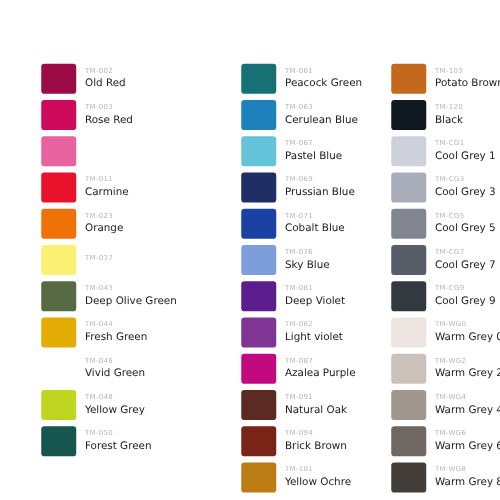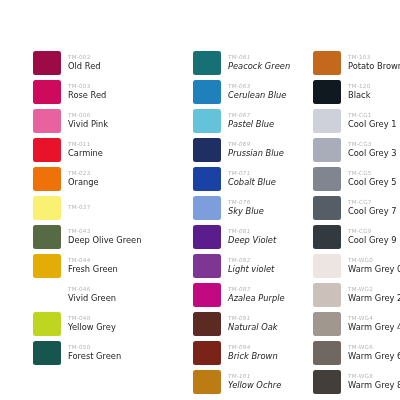--- a/index.html
+++ b/index.html
@@ -30,21 +30,21 @@
     justify-content: flex-start;
   }
 
   .swatch-column {
     display: flex;
     flex-direction: column;
     flex: 0 0 auto;
   }
 
   .swatch-column.col-0 { width: 130px; padding-left: 33px; }
-  .swatch-column.col-1 { width: 110px; padding-left: 30px; font-style: italic; }
+  .swatch-column.col-1 { width: 110px; padding-left: 30px; }
   .swatch-column.col-2 { width: 127px; padding-left: 10px; }
 
   .swatch-row {
     display: flex;
     flex-direction: row;
     align-items: center;
     height: 29px;
   }
 
   .swatch-chip {
@@ -96,24 +96,20 @@
       </div>
       <div class="swatch-row">
         <div class="swatch-chip" style="background-color: rgb(205, 10, 92);"></div>
         <div class="swatch-text">
           <span class="swatch-code">TM-003</span>
           <span class="swatch-name">Rose Red</span>
         </div>
       </div>
       <div class="swatch-row">
         <div class="swatch-chip" style="background-color: rgb(232, 98, 159);"></div>
-        <div class="swatch-text">
-          <span class="swatch-code">TM-006</span>
-          <span class="swatch-name">Vivid Pink</span>
-        </div>
       </div>
       <div class="swatch-row">
         <div class="swatch-chip" style="background-color: rgb(232, 18, 43);"></div>
         <div class="swatch-text">
           <span class="swatch-code">TM-011</span>
           <span class="swatch-name">Carmine</span>
         </div>
       </div>
       <div class="swatch-row">
         <div class="swatch-chip" style="background-color: rgb(239, 114, 8);"></div>

